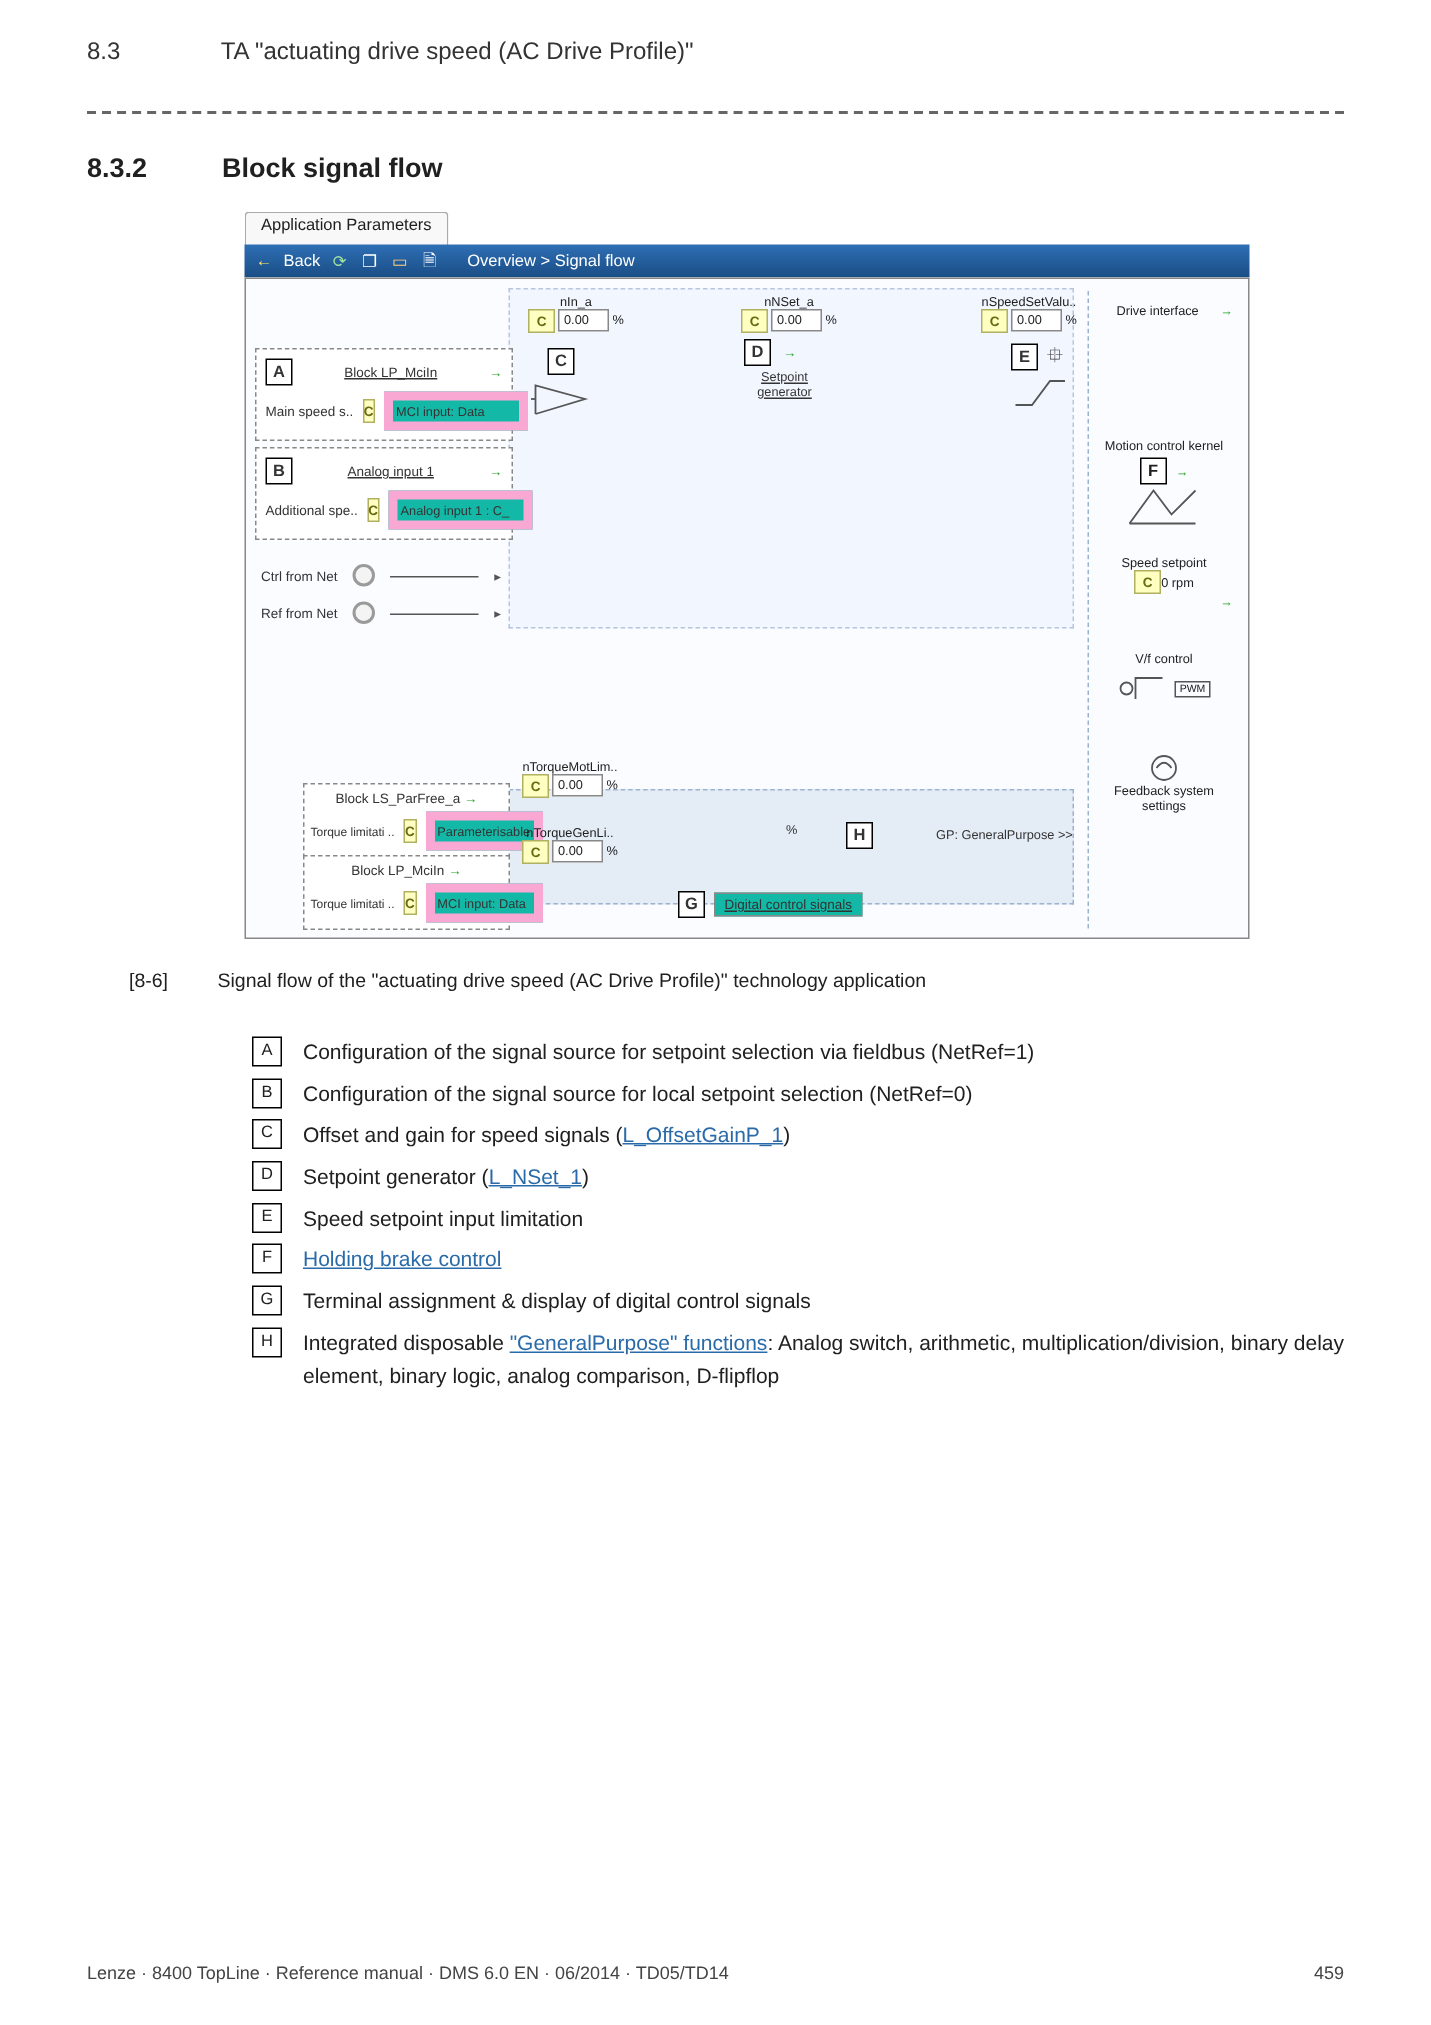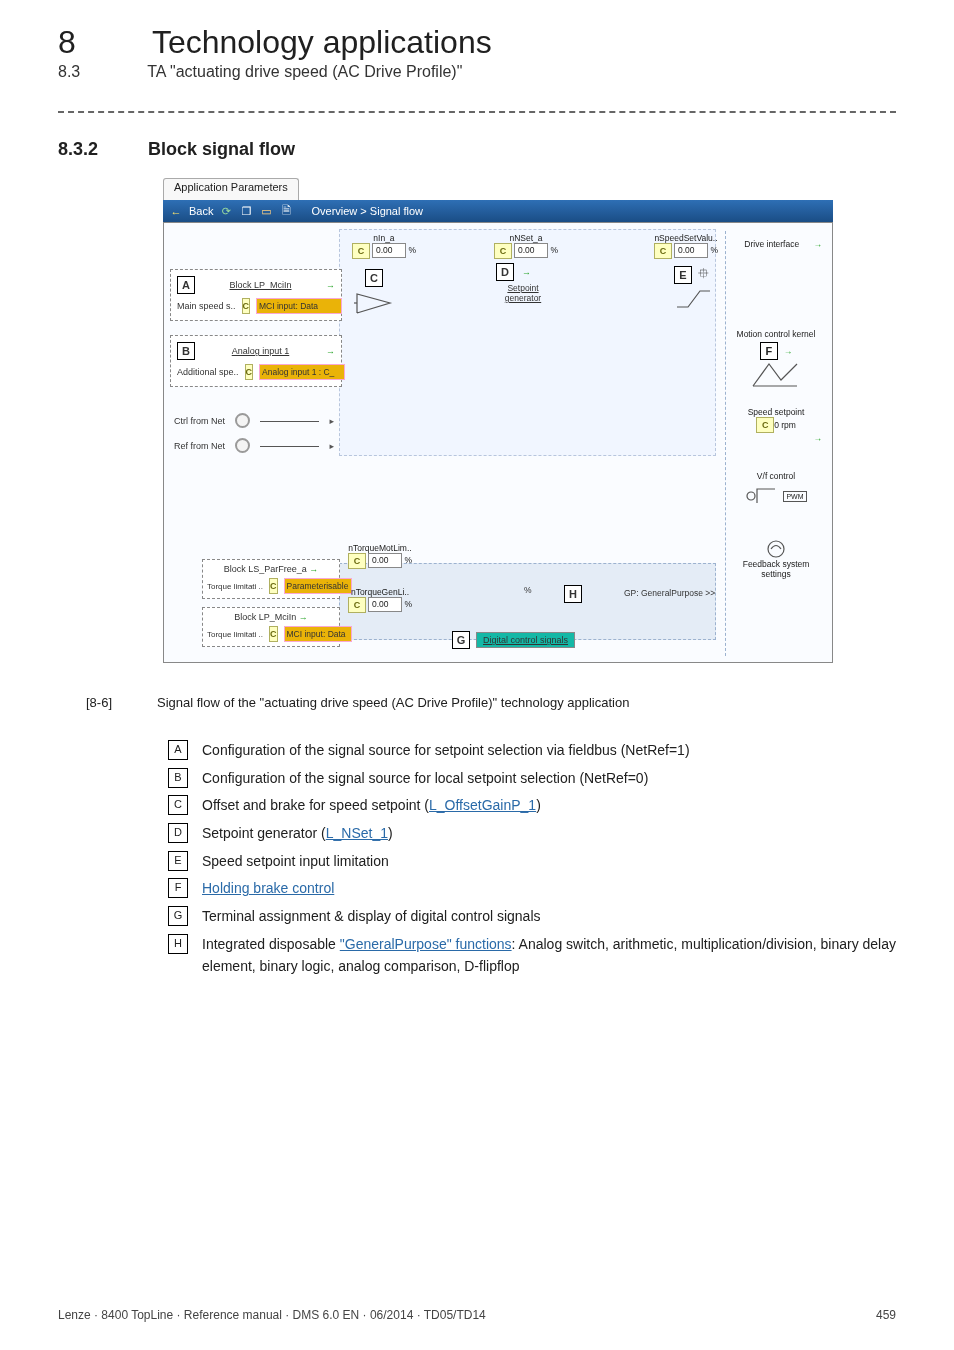--- a/index.html
+++ b/index.html
@@ -21,48 +21,44 @@
 .bar .barleft{display:flex;align-items:center;gap:6px;padding:0 6px}
 .bar .barleft span.icon{display:inline-flex;align-items:center;justify-content:center;width:14px;height:14px}
 .bar .bc{margin-left:12px}
 .canvas{position:absolute;top:44px;left:0;right:0;bottom:0;border:1px solid #888;background:#fafcff}
 .box{position:absolute;font-size:9px;color:#333}
 .letterbox{width:16px;height:16px;border:1.5px solid #000;font-weight:700;font-size:11px;text-align:center;line-height:16px;background:#fff}
 .analogsrc{border:1px dashed #888;background:#fff;padding:6px;width:158px}
 .analogsrc .row{display:flex;align-items:center;gap:6px;font-size:9px;margin-top:4px}
 .analogsrc .lbl{text-align:right;flex:0 0 auto}
 .cchip{display:inline-flex;align-items:center;justify-content:center;width:16px;height:14px;background:#feffc0;border:1px solid #b0b060;font-weight:700;font-size:9px;color:#6a6a10}
-.minidrop{border:1px solid #f9a8d4;background:#eab308;font-size:8.5px;padding:0 2px;height:14px;line-height:14px;min-width:80px;display:inline-block;white-space:nowrap}
+.minidrop{border:6px solid #f9a8d4;background:#14b8a6;font-size:8.5px;padding:0 2px;height:14px;line-height:14px;min-width:80px;display:inline-block;white-space:nowrap}
 .lightzone{position:absolute;background:#f1f6ff;border:1px dashed #b8c6dd}
 .darkzone{position:absolute;background:#e4ecf6;border:1px dashed #9cb2cf}
 .vbox{position:absolute;font-size:8.5px;text-align:center;white-space:nowrap}
 .vbox .cchip{vertical-align:middle}
 .vbox .val{display:inline-block;border:1px solid #888;background:#fff;padding:0 3px;height:13px;line-height:13px;margin-left:2px;min-width:26px;text-align:left}
 .triangle{stroke:#555;fill:none;stroke-width:1.2}
 .smalltext{font-size:8.5px;text-align:center}
 .rightcol{position:absolute;right:6px;top:8px;bottom:6px;width:100px;border-left:1px dashed #9cb2cf}
 .rc-block{position:absolute;left:4px;right:4px;font-size:8.5px;text-align:center}
-.caprow{margin:32px 0 0 28px;font-size:13px;display:flex;gap:16px}
+.caprow{margin:20px 0 0 28px;font-size:13px;display:flex;gap:4px}
 .caprow .capid{width:55px}
 .legend{margin:30px 0 0 110px;font-size:14px;line-height:1.55}
 .legend .row{display:flex;gap:14px;margin-bottom:6px}
 .legislating-letter{width:18px;height:18px;border:1.3px solid #000;font-size:11px;font-weight:400;text-align:center;line-height:16px;flex:0 0 18px;font-family:Arial,sans-serif}
 .legend a{color:var(--accent);text-decoration:underline}
 .footer{position:absolute;bottom:28px;left:58px;right:58px;display:flex;justify-content:space-between;font-size:12px;color:#444}
 .arrow-green{color:#2ba52b;font-weight:700}
 .radio{display:inline-block;width:11px;height:11px;border:2px solid #9a9a9a;border-radius:50%;background:#f4f4f4;vertical-align:middle}
 </style>
 </head>
 <body>
 
 <div class="page">
-  <h1 class="chaptitle">
-    <span class="chnum">8</span>
-    <span class="chtext">Technology applications</span>
-  </h1>
   <div class="subhead">
     <span class="sec">8.3</span>
     <span>TA "actuating drive speed (AC Drive Profile)"</span>
   </div>
 
   <hr class="dashed">
 
   <div class="heading2">
     <span class="secnum">8.3.2</span>
     <span>Block signal flow</span>
@@ -257,21 +253,21 @@
     <div class="row">
         <div class="legislating-letter">A</div>
         <div>Configuration of the signal source for setpoint selection via fieldbus (NetRef=1)</div>
       </div>
     <div class="row">
         <div class="legislating-letter">B</div>
         <div>Configuration of the signal source for local setpoint selection (NetRef=0)</div>
       </div>
     <div class="row">
         <div class="legislating-letter">C</div>
-        <div><span>Offset and brake for speed setpoint (</span><a>L_OffsetGainP_1</a><span>)</span></div>
+        <div><span>Offset and gain for speed signals (</span><a>L_OffsetGainP_1</a><span>)</span></div>
       </div>
     <div class="row">
         <div class="legislating-letter">D</div>
         <div><span>Setpoint generator (</span><a>L_NSet_1</a><span>)</span></div>
       </div>
     <div class="row">
         <div class="legislating-letter">E</div>
         <div>Speed setpoint input limitation</div>
       </div>
     <div class="row">

